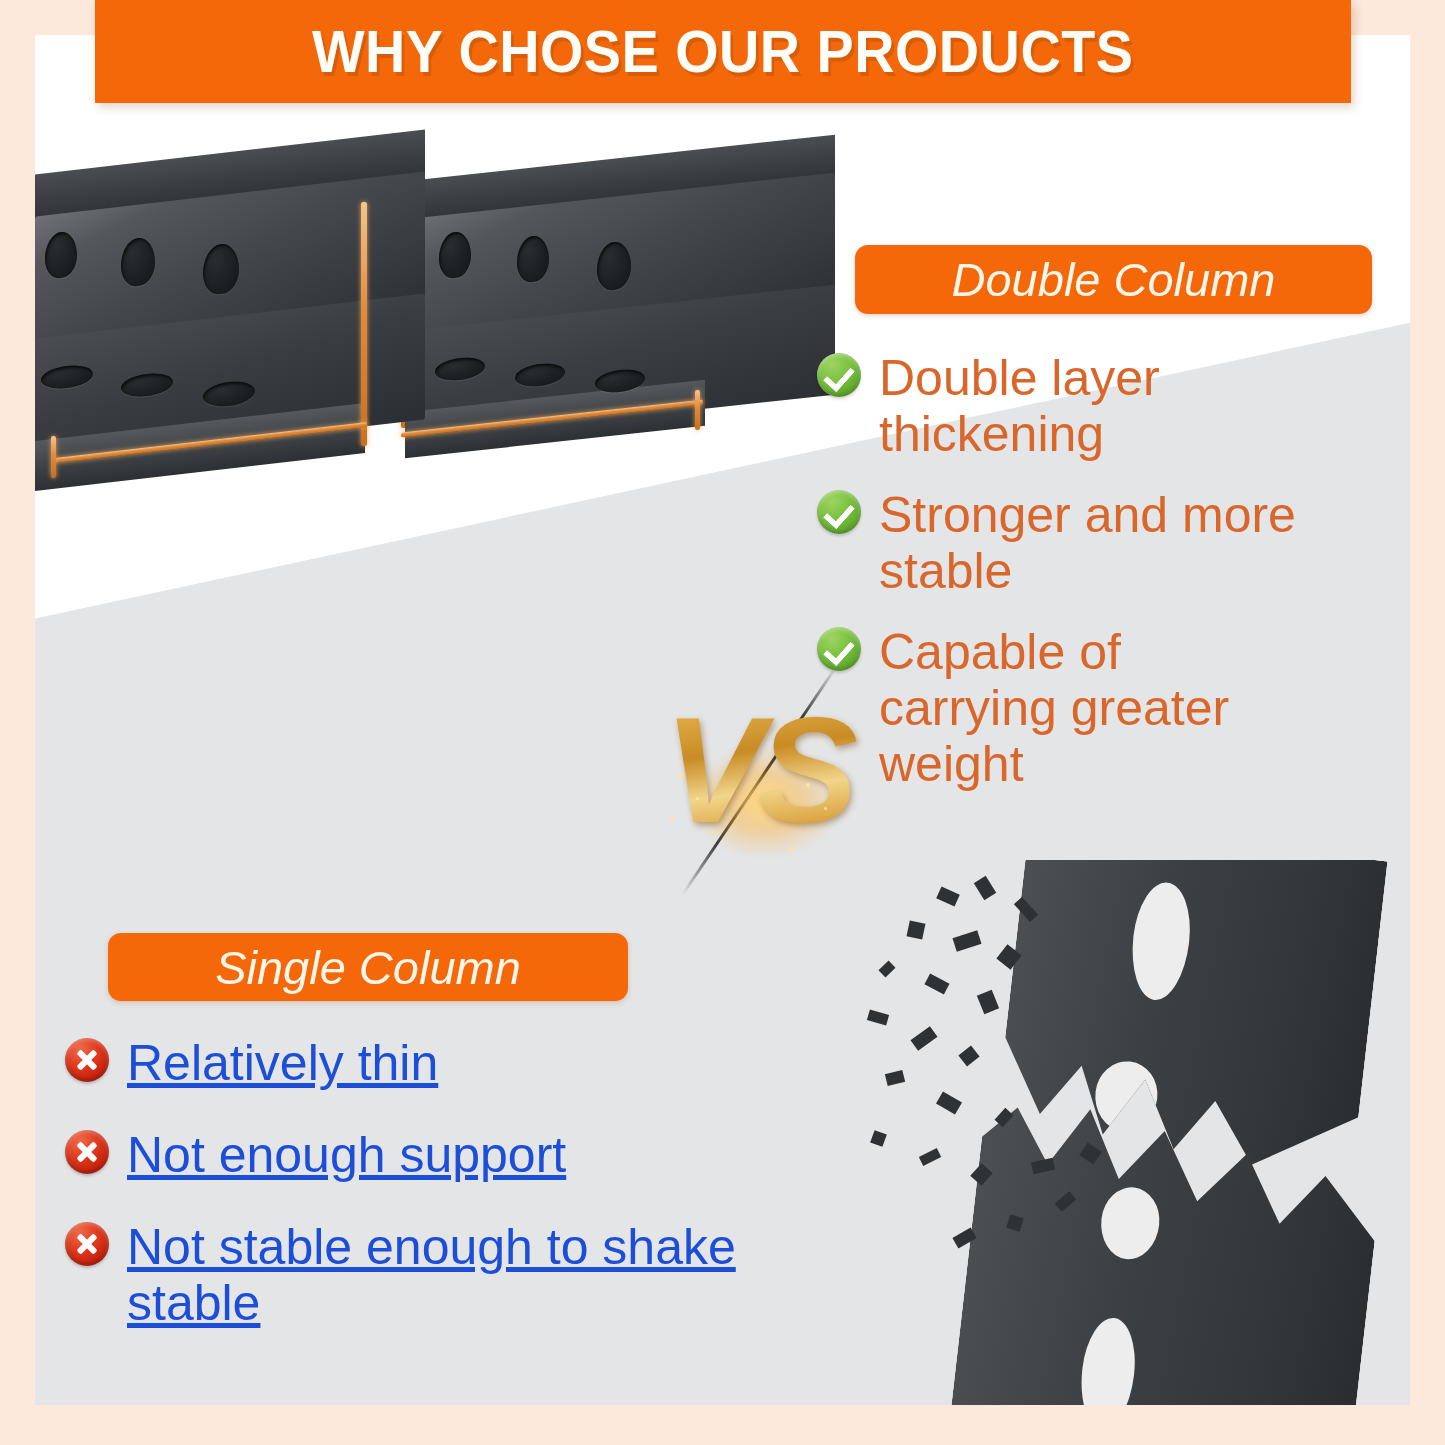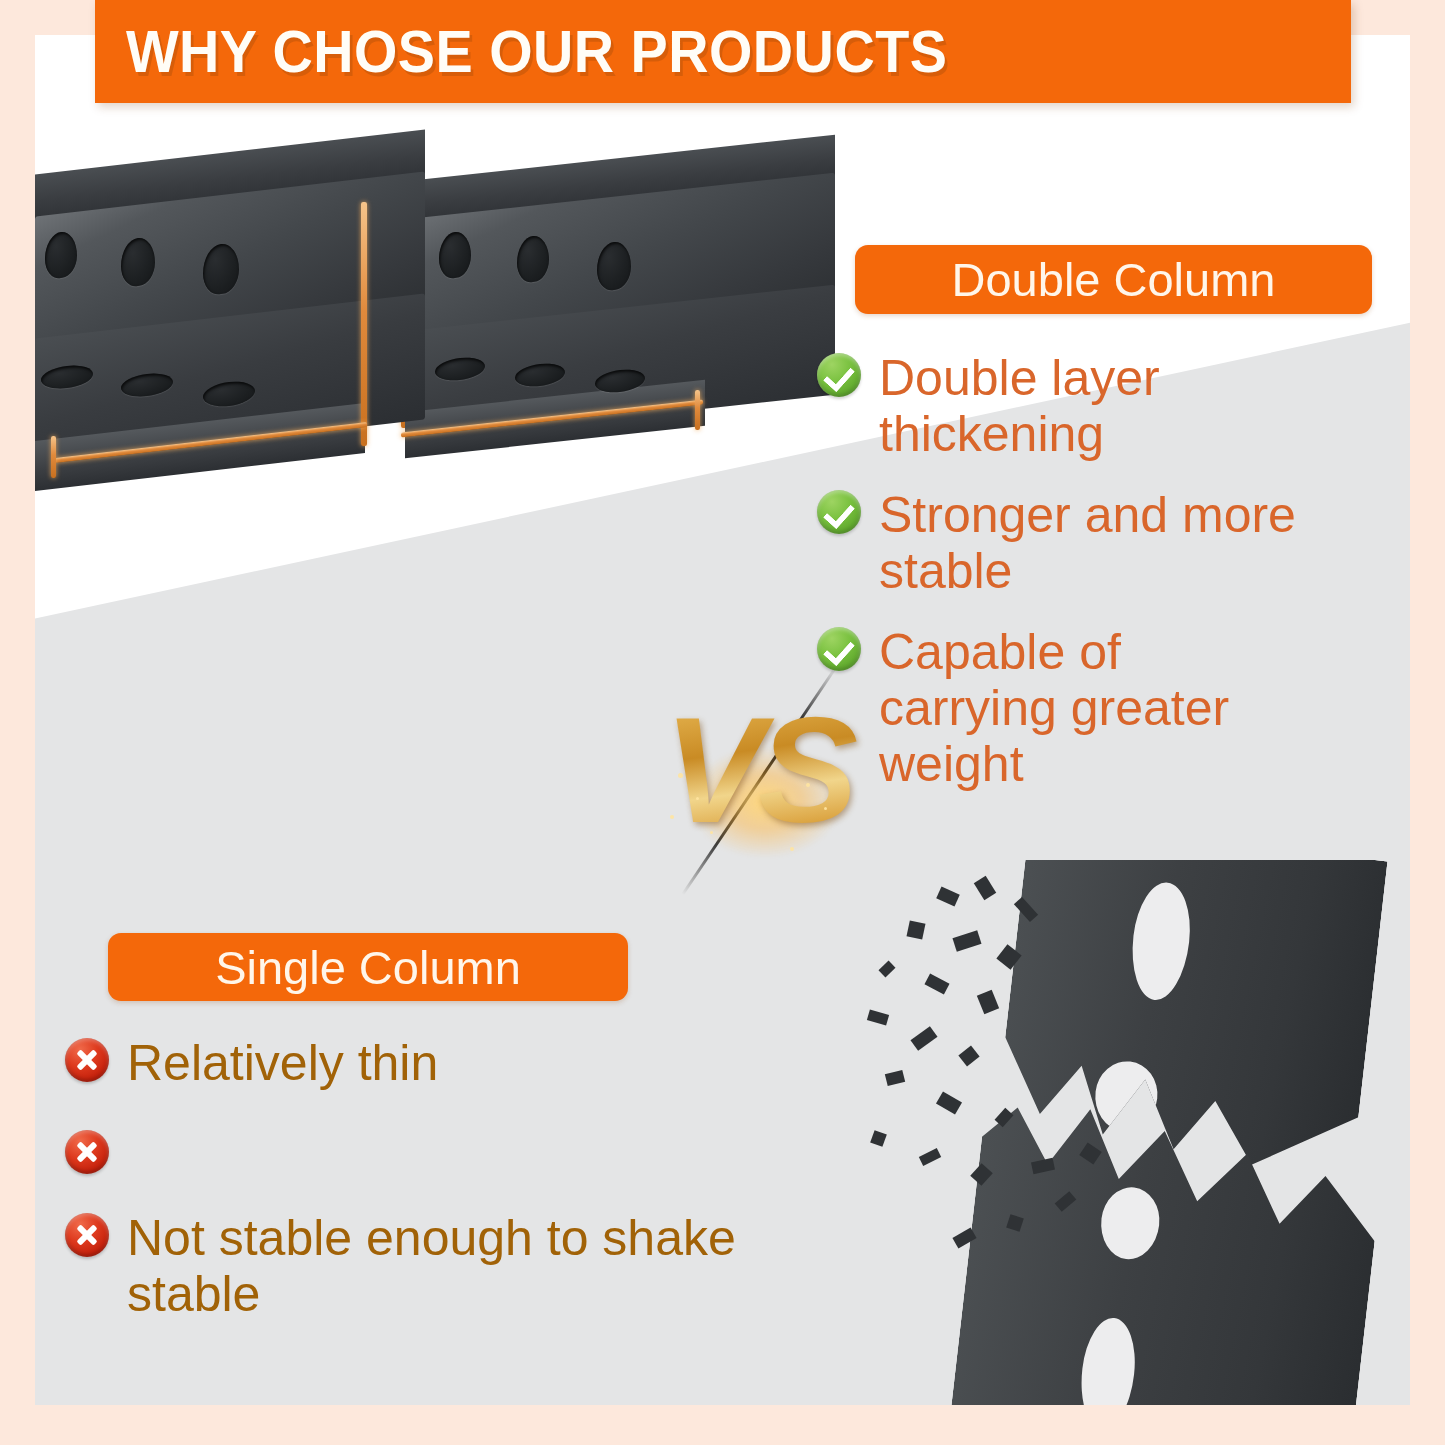--- a/index.html
+++ b/index.html
@@ -37,21 +37,21 @@
     background:linear-gradient(180deg, rgba(255,255,255,.45) 0%, rgba(255,255,255,0) 22%);
     pointer-events:none;
   }
 
   
   .banner {
     position:absolute;
     left:95px; top:0px;
     width:1256px; height:103px;
     background:#F4680A;
-    display:flex; align-items:center; 
+    display:flex; align-items:center; justify-content:center;
     z-index:40;
     box-shadow: 3px 4px 9px rgba(120,60,10,.22);
   }
   .banner-text {
     font-family:"Liberation Sans", sans-serif;
     font-weight:700;
     font-size:60px;
     letter-spacing:.5px;
     color:#FFFDF7;
     transform:scaleX(.93);
@@ -189,20 +189,21 @@
     border-radius:13px;
     display:flex; align-items:center; justify-content:center;
     z-index:35;
     box-shadow:0 2px 5px rgba(140,70,15,.22);
   }
   .badge-text {
     font-family:"Liberation Sans", sans-serif;
     font-weight:400;
     color:#FFF6EA;
     white-space:nowrap;
+    font-style:italic;
   }
 
   .badge-double { left:820px; top:210px; width:517px; height:69px; }
   .badge-double .badge-text { font-size:47px; }
 
   .badge-single { left:73px; top:898px; width:520px; height:68px; }
   .badge-single .badge-text { font-size:47px; }
 
   
   .list { position:absolute; z-index:35; }
@@ -251,21 +252,21 @@
   .icon-cross::before { transform:rotate(45deg); }
   .icon-cross::after  { transform:rotate(-45deg); }
 
   .bullet-label {
     font-family:"Liberation Sans", sans-serif;
     font-weight:400;
     font-size:50px;
     line-height:1.12;
   }
   .list-double .bullet-label { color:#D9662B; }
-  .list-single .bullet-label { color:#a16207; }
+  .list-single .bullet-label { color:#1d4ed8;text-decoration:underline; }
   .list-single .bullet { margin-bottom:36px; }
 </style>
 </head>
 <body>
 
 <div id="page">
 
   <div class="canvas">
 
     <div class="grey-wedge"></div>
@@ -382,20 +383,21 @@
       <span class="badge-text">Single Column</span>
     </div>
 
     <div class="list list-single">
       <div class="bullet">
         <span class="bullet-icon icon-cross"></span>
         <span class="bullet-label">Relatively thin</span>
       </div>
       <div class="bullet">
         <span class="bullet-icon icon-cross"></span>
+        <span class="bullet-label">Not enough support</span>
       </div>
       <div class="bullet">
         <span class="bullet-icon icon-cross"></span>
         <span class="bullet-label">Not stable enough to shake stable</span>
       </div>
     </div>
 
   </div>
 
   <div class="banner">

